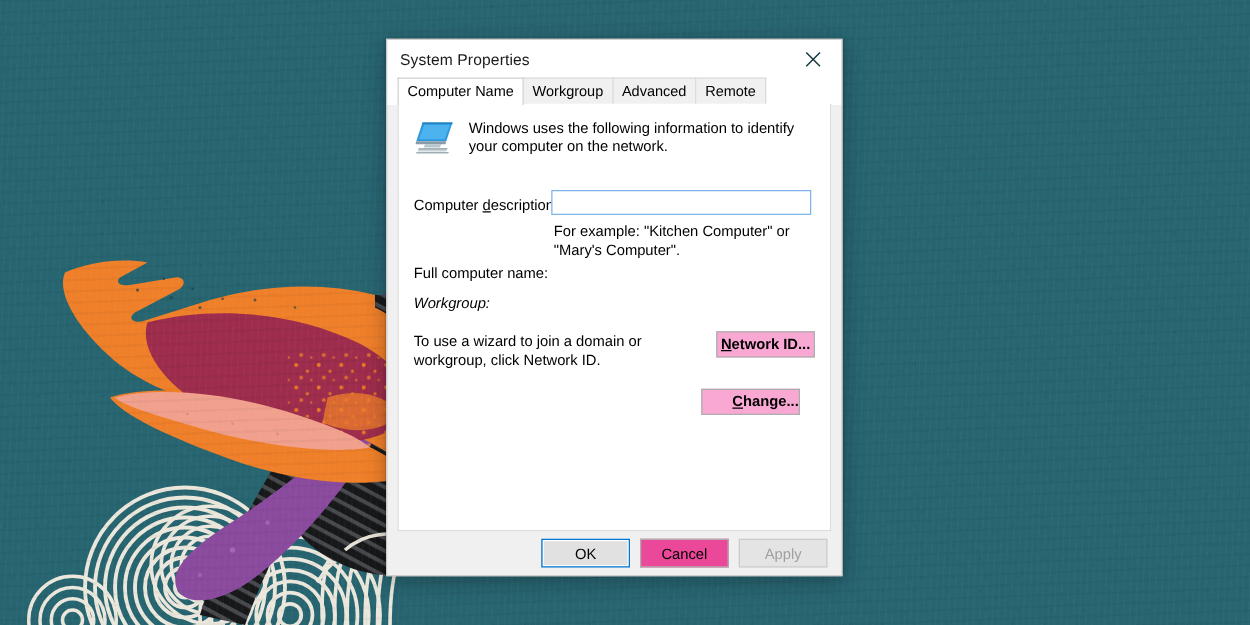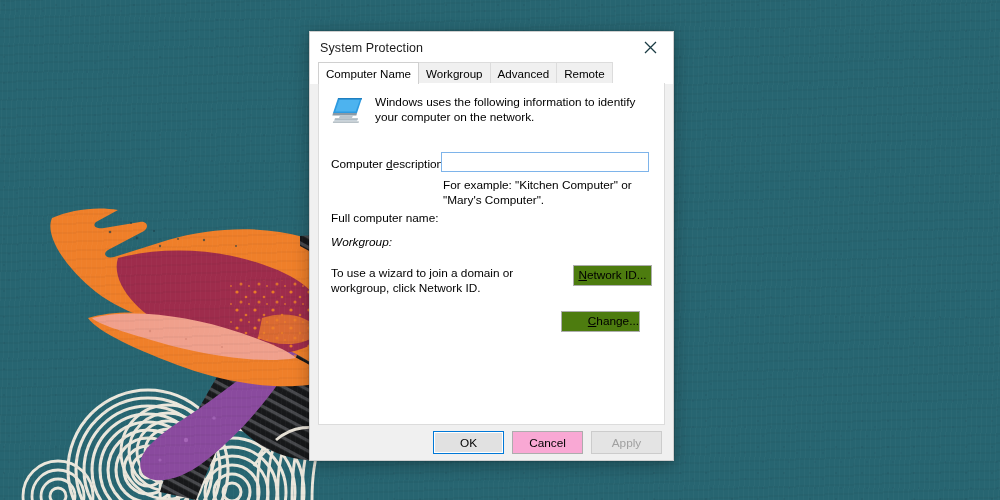--- a/index.html
+++ b/index.html
@@ -200,46 +200,47 @@
     top: 229px;
     width: 228px;
     font-size: 11.8px;
     line-height: 15px;
   }
 
   .panel-btn {
     position: absolute;
     width: 79px;
     height: 21px;
-    background: #4d7c0f;
+    background: #f9a8d4;
     border: 1px solid #adadad;
     font-family: "Liberation Sans", sans-serif;
     font-size: 11.8px;
     color: #000;
     cursor: default;
     padding: 0;
     line-height: 19px;
     text-align: center;
+    font-weight: bold;
   }
   #btn-networkid { right: 12px; top: 182px; }
   #btn-change    { right: 24px; top: 228px; text-align: right; }
 
   .footer {
     flex: 1 1 auto;
     display: flex;
     align-items: center;
     justify-content: flex-end;
     padding-right: 11px;
     gap: 8px;
     background: #f0f0f0;
   }
   .footer-btn {
     width: 71px;
     height: 23px;
-    background: #f9a8d4;
+    background: #ec4899;
     border: 1px solid #adadad;
     font-family: "Liberation Sans", sans-serif;
     font-size: 11.8px;
     color: #000;
     cursor: default;
     padding: 0;
     text-align: center;
     box-sizing: border-box;
   }
   .footer-btn.default {
@@ -442,21 +443,21 @@
       <g fill="none" stroke="#f2ece0" stroke-width="2.8" opacity="0.95">
         <path d="M276 440 C292 426 314 424 330 432"></path>
       </g>
     </g>
   </svg>
   <div id="wall-texture"></div>
 
   <div id="dialog">
 
     <div class="titlebar">
-      <span class="title-text">System Protection</span>
+      <span class="title-text">System Properties</span>
       <div class="close-btn" title="Close">
         <svg width="13" height="13" viewBox="0 0 13 13">
           <path d="M1 1 L12 12 M12 1 L1 12" stroke="#1b3b44" stroke-width="1.25" fill="none"></path>
         </svg>
       </div>
     </div>
 
     <div class="tabstrip">
       <div class="tab active">Computer Name</div>
       <div class="tab">Workgroup</div>

